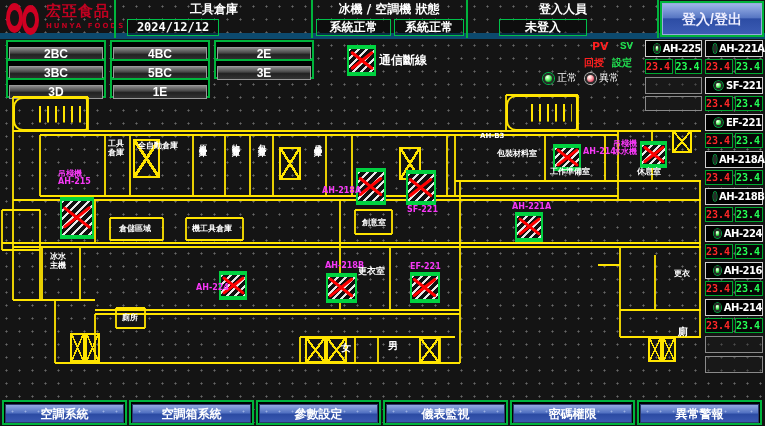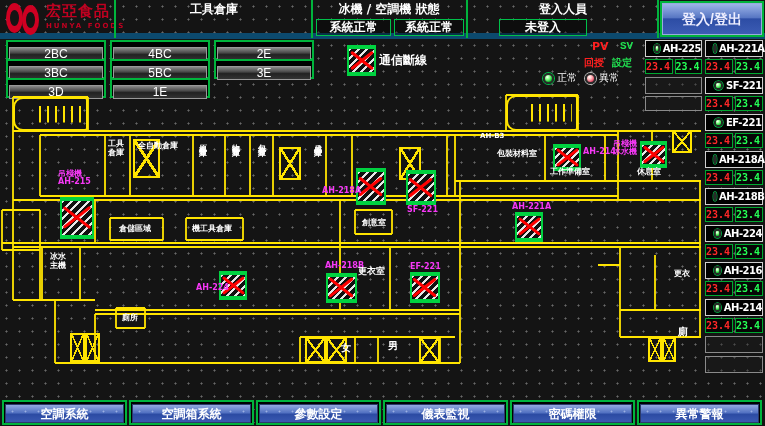--- a/index.html
+++ b/index.html
@@ -32,21 +32,21 @@
   #brand .en { font-size:7px; font-weight:bold; letter-spacing:2px; margin-top:4px; }
 
   #login-btn { position:absolute; left:662px; top:3px; width:100px; height:32px;
     background:linear-gradient(#9db4e8 0%, #5877c4 45%, #2d4da5 50%, #3c5cb4 100%),#3c5cb4;
     border:1px solid #9ad; outline:2px solid #00b43c;
     color:#eef; font-size:14px; font-weight:bold; text-align:center; line-height:30px; cursor:pointer; }
 
   
   .fbtn-cell { position:absolute; height:20px; width:100px; border:2px solid #00b43c; padding:1px; background:#000; }
   .fbtn { width:100%; height:100%; background:linear-gradient(#8a8a8a 0%, #4a4a4a 40%, #222 55%, #333 100%);
-    border:1px solid #999; color:#fff; font-size:12px; font-weight:normal; text-align:center; line-height:13px; cursor:pointer; }
+    border:1px solid #999; color:#fff; font-size:12px; font-weight:bold; text-align:center; line-height:13px; cursor:pointer; }
 
   
   #comm-label { position:absolute; left:379px; top:52px; font-size:12px; font-weight:bold; color:#fff; }
   .led { display:inline-block; width:11px; height:11px; border-radius:50%;
     background:radial-gradient(circle at 35% 30%, #fff, #8f8 35%, #0a2 80%, #030);
     border:2px solid #2a2a2a; box-shadow:0 0 0 1px #00c04a; }
   .led.red { background:radial-gradient(circle at 35% 30%, #fff, #fbb 35%, #e23a5a 80%, #701); box-shadow:0 0 0 1px #c0c0c0; }
   .leg-item { position:absolute; font-size:10px; color:#fff; display:flex; align-items:center; gap:3px; }
   #pv-lbl,#rehdr { color:#ff2020; font-weight:bold;text-align:right; }
   #sv-lbl,#sethdr { color:#20e050; font-weight:bold;font-family:Liberation Mono, monospace; }
@@ -97,20 +97,21 @@
       <span class="lc b">
         <i></i>
       </span>
   </div>
   <div id="brand">
     <div class="cn">宏亞食品</div>
     <div class="en">HUNYA FOODS</div>
   </div>
   <div class="vsep" style="left:114px"></div>
   <div class="hdr-title" style="left:118px;width:192px">工具倉庫</div>
+  <div class="hdr-box mono" style="left:127px;width:92px">2024/12/12</div>
   <div class="vsep" style="left:311px"></div>
   <div class="hdr-title" style="left:314px;width:150px">冰機 / 空調機 狀態</div>
   <div class="hdr-box" style="left:316px;width:75px">系統正常</div>
   <div class="hdr-box" style="left:394px;width:70px">系統正常</div>
   <div class="vsep" style="left:466px"></div>
   <div class="hdr-title" style="left:470px;width:186px">登入人員</div>
   <div class="hdr-box" style="left:499px;width:88px">未登入</div>
   <div class="vsep" style="left:657px"></div>
   <button id="login-btn">登入/登出</button>
 </div>

